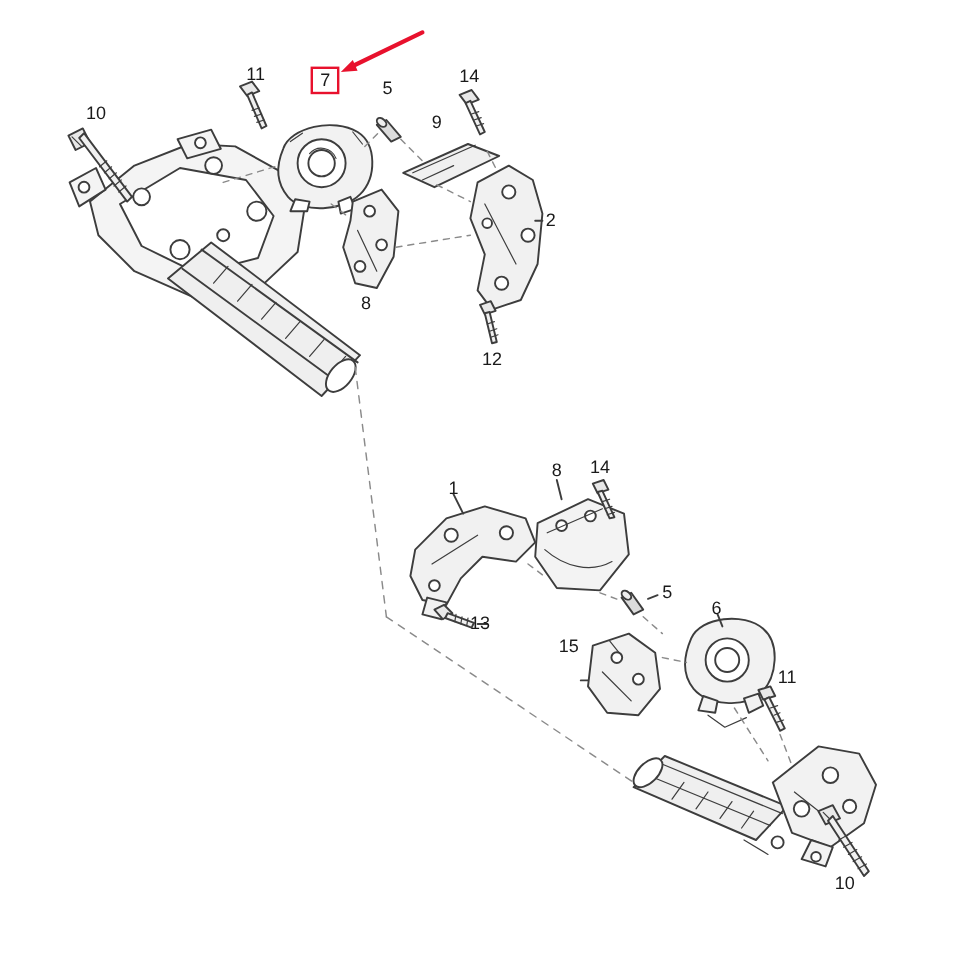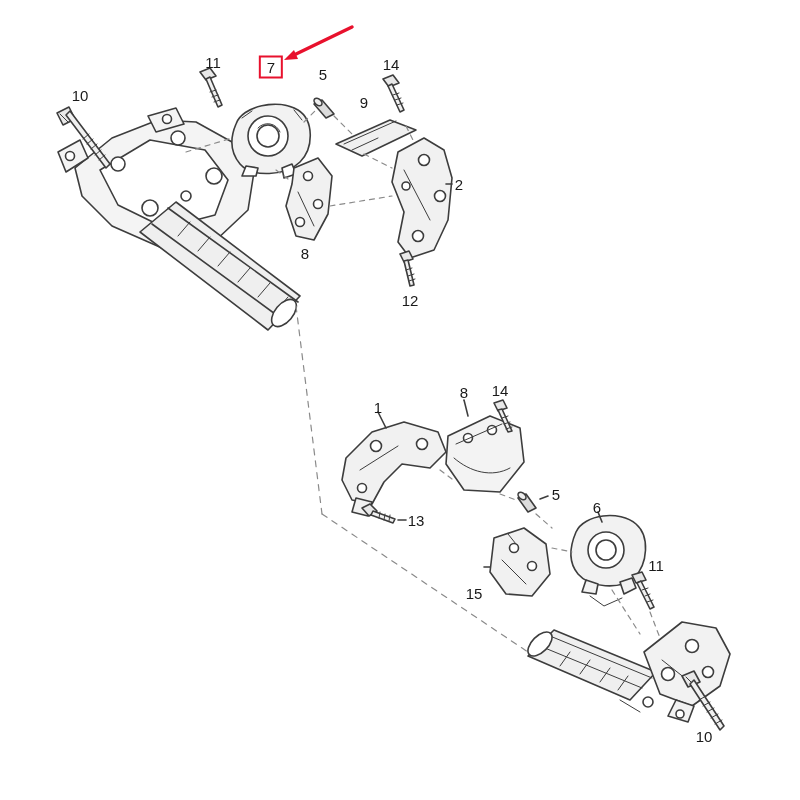--- a/index.html
+++ b/index.html
@@ -247,21 +247,21 @@
     <div class="callout highlight-box" style="left:271px;top:67px">7</div>
     <div class="callout" style="left:323px;top:74px">5</div>
     <div class="callout" style="left:391px;top:64px">14</div>
     <div class="callout" style="left:364px;top:102px">9</div>
     <div class="callout" style="left:459px;top:184px">2</div>
     <div class="callout" style="left:305px;top:253px">8</div>
     <div class="callout" style="left:410px;top:300px">12</div>
     <div class="callout" style="left:378px;top:407px">1</div>
     <div class="callout" style="left:464px;top:392px">8</div>
     <div class="callout" style="left:500px;top:390px">14</div>
-    <div class="callout" style="left:416px;top:520px">13</div>
+    <div class="callout" style="left:400px;top:520px">13</div>
     <div class="callout" style="left:556px;top:494px">5</div>
     <div class="callout" style="left:597px;top:507px">6</div>
-    <div class="callout" style="left:474px;top:593px">15</div>
+    <div class="callout" style="left:474px;top:539px">15</div>
     <div class="callout" style="left:656px;top:565px">11</div>
     <div class="callout" style="left:704px;top:736px">10</div>
   </div>
 
 </div>
 
 </body></html>

